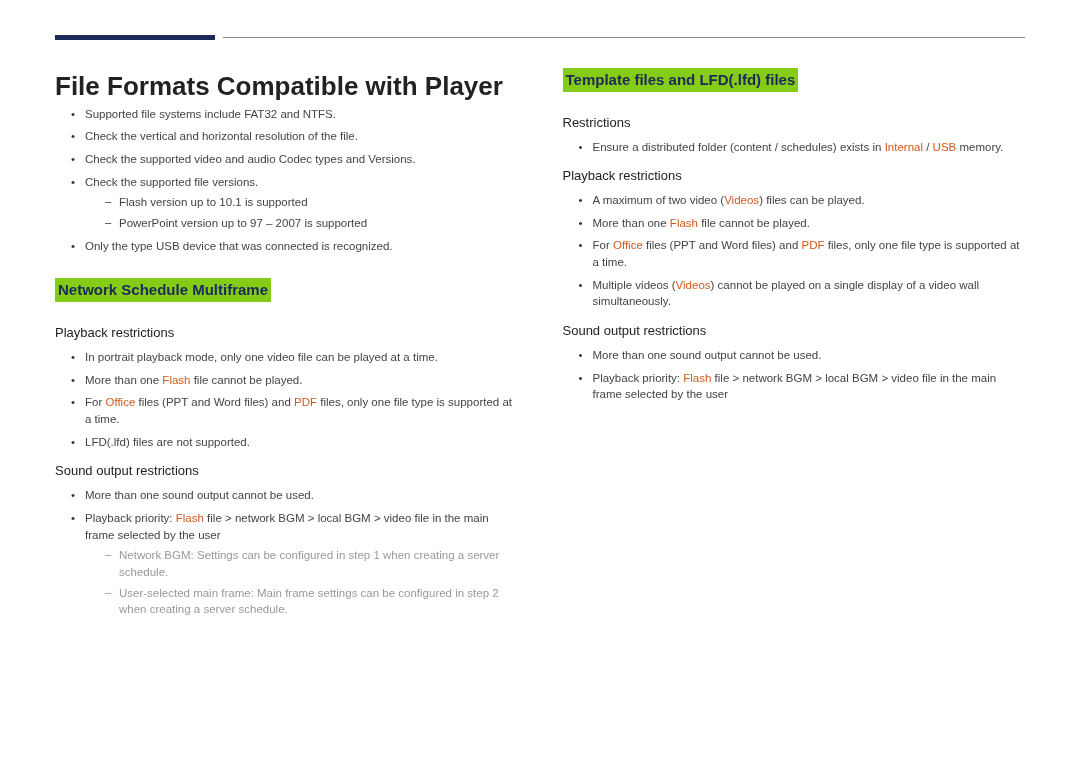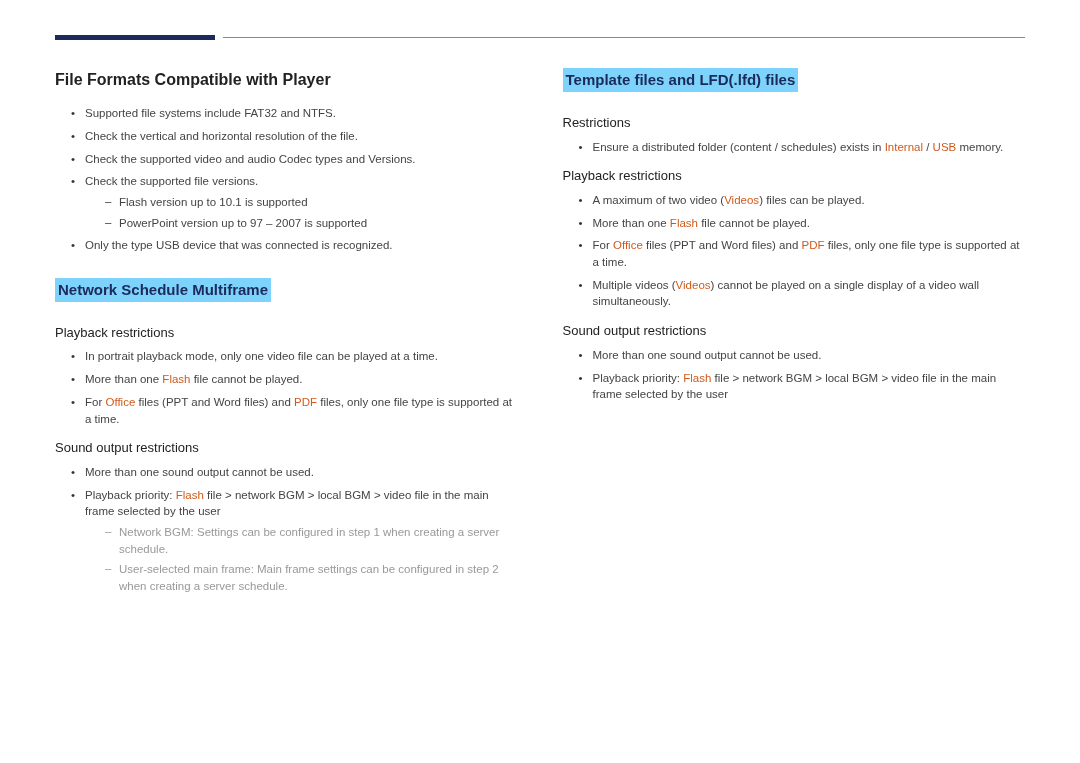--- a/index.html
+++ b/index.html
@@ -29,31 +29,30 @@
     height: 1px;
     background: #888;
     margin-bottom: 2px;
   }
   .cols {
     display: flex;
     gap: 45px;
   }
   .col { flex: 1; min-width: 0; }
   h1 {
-    font-size: 16px;
+    font-size: 26px;
     font-weight: 700;
     color: #222;
-    margin-bottom: 14px;
   }
   h2.highlight {
     display: inline-block;
     font-size: 15px;
     font-weight: 700;
     color: #1b2a5a;
-    background: #7dd3fc;
+    background: #84cc16;
     padding: 1px 3px;
     margin-top: 18px;
     margin-bottom: 10px;
   }
   h3.sub {
     font-size: 13px;
     font-weight: 400;
     color: #222;
     margin-top: 12px;
     margin-bottom: 6px;
@@ -125,20 +124,21 @@
 
     <h3 class="sub">Playback restrictions</h3>
     <ul class="bullets">
       <li>In portrait playback mode, only one video file can be played at a time.</li>
       <li>
         <span>More than one </span><span class="inline-orange">Flash</span><span> file cannot be played.</span>
       </li>
       <li>
         <span>For </span><span class="inline-orange">Office</span><span> files (PPT and Word files) and </span><span class="inline-orange">PDF</span><span> files, only one file type is supported at a time.</span>
       </li>
+      <li>LFD(.lfd) files are not supported.</li>
     </ul>
 
     <h3 class="sub">Sound output restrictions</h3>
     <ul class="bullets">
       <li>More than one sound output cannot be used.</li>
       <li>
         <span>Playback priority: </span><span class="inline-orange">Flash</span><span> file &gt; network BGM &gt; local BGM &gt; video file in the main frame selected by the user</span>
         <ul class="dash gray">
           <li>Network BGM: Settings can be configured in step 1 when creating a server schedule.</li>
           <li>User-selected main frame: Main frame settings can be configured in step 2 when creating a server schedule.</li>

